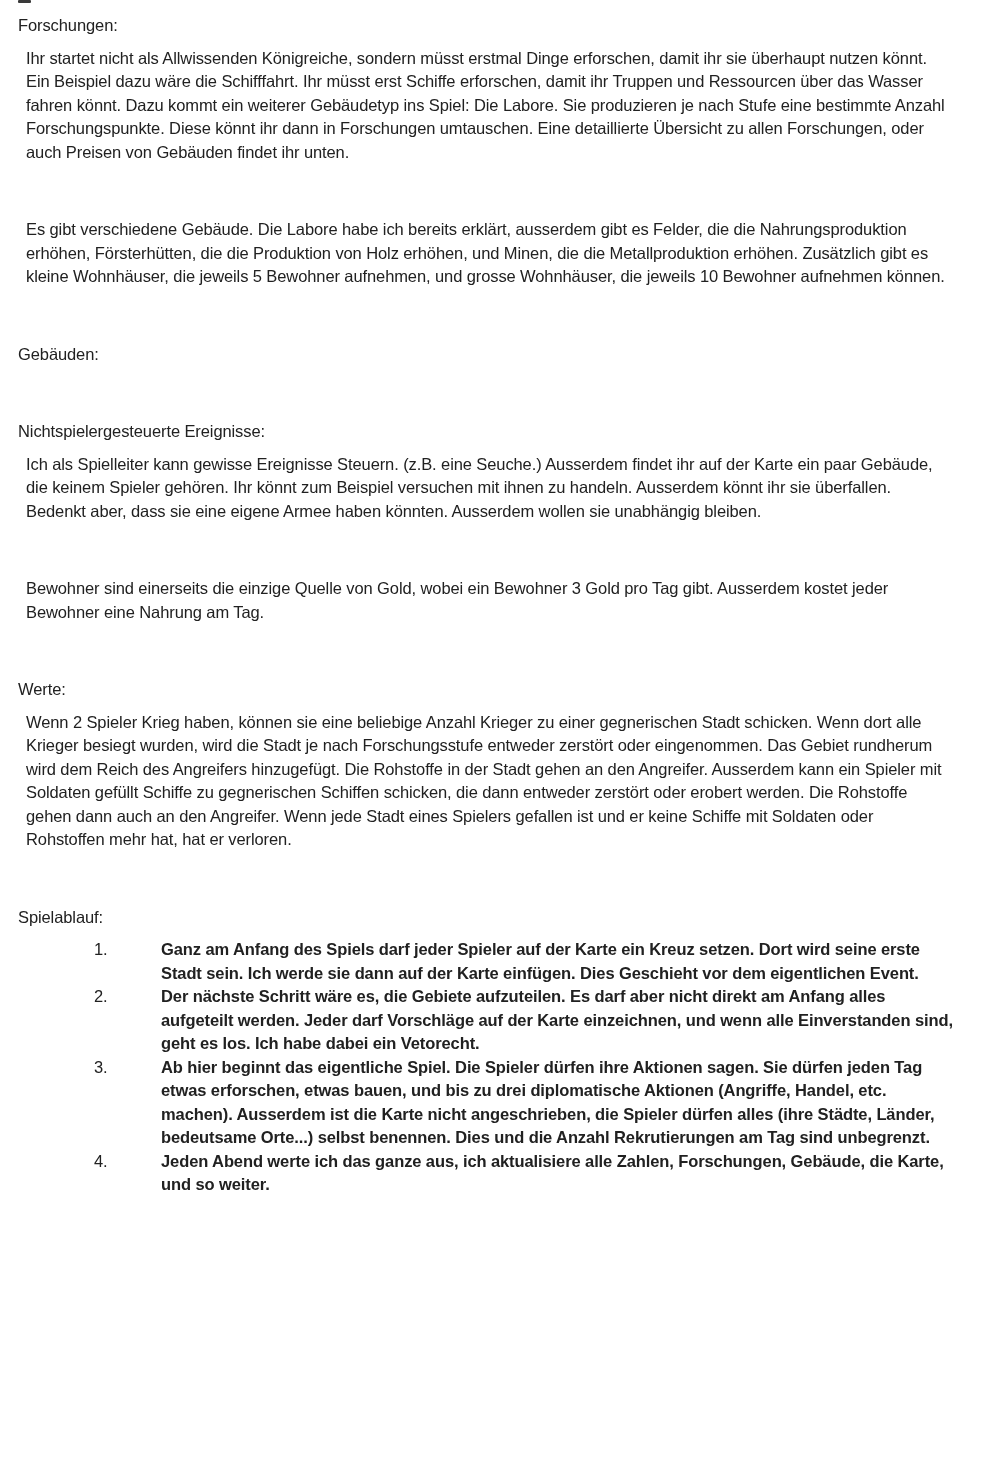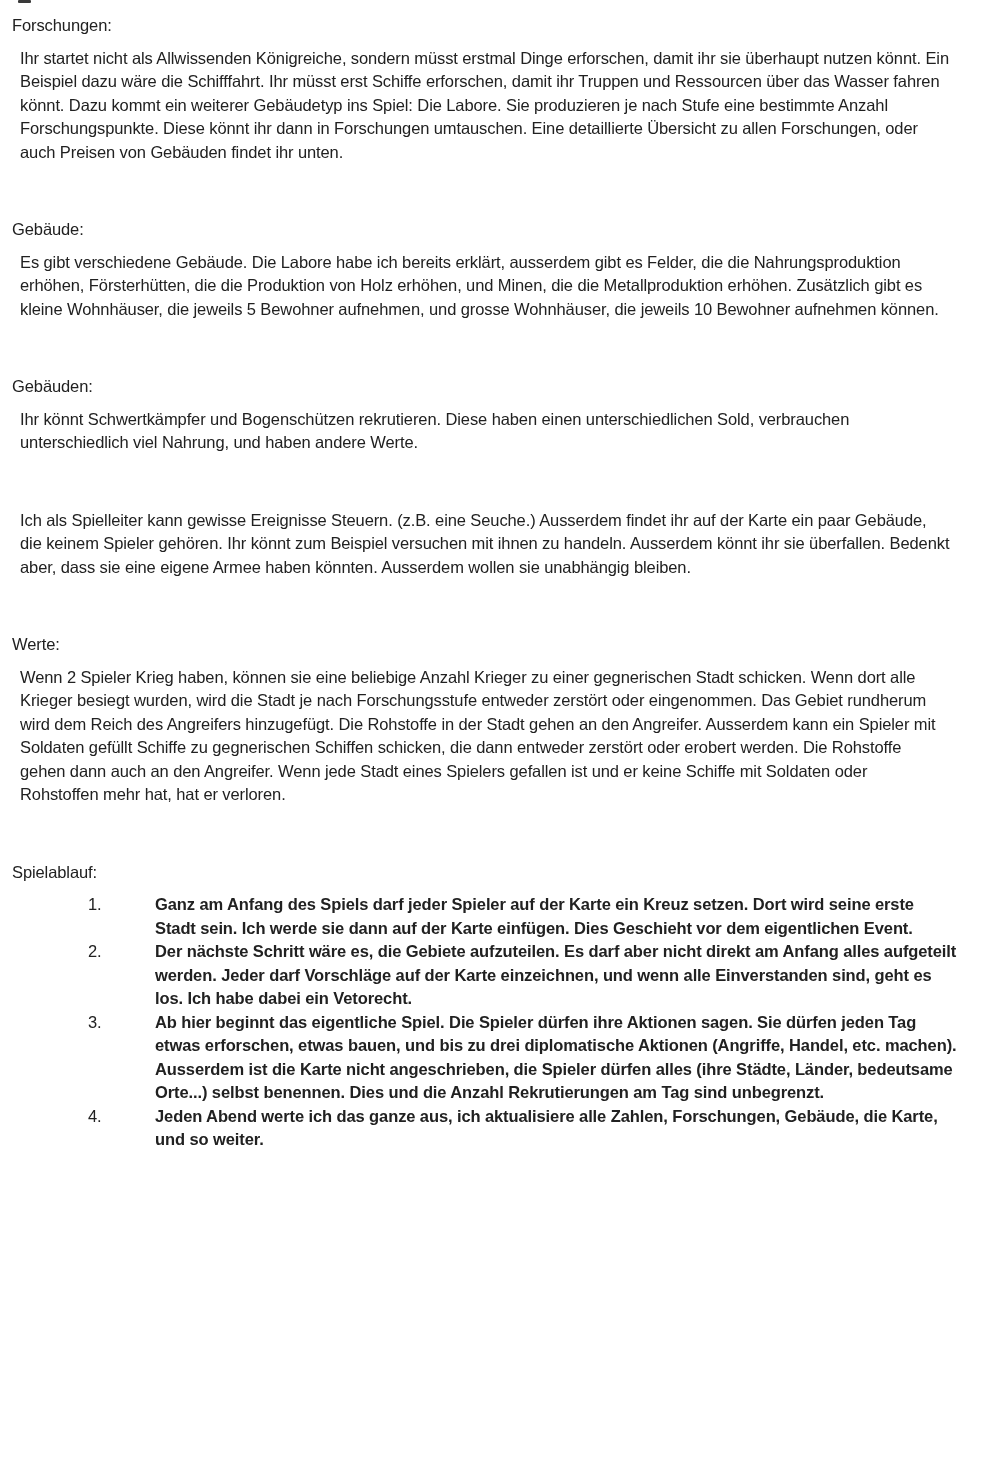--- a/index.html
+++ b/index.html
@@ -10,21 +10,21 @@
     width: 988px;
     min-height: 1471px;
     background: #ffffff;
     font-family: "Liberation Sans", "DejaVu Sans", sans-serif;
     color: #212121;
     position: relative;
     overflow: hidden;
   }
   .page {
     box-sizing: border-box;
-    padding: 14px 26px 40px 12px;
+    padding: 14px 26px 40px 18px;
     width: 988px;
   }
   .doc-section {
     margin: 0 0 54px 0;
     max-width: 946px;
   }
   .doc-section:last-child {
     margin-bottom: 12px;
   }
   h2.sec-heading {
@@ -76,34 +76,34 @@
 <div class="crop-artifact"></div>
 
 <main class="page">
 
   <section class="doc-section">
     <h2 class="sec-heading">Forschungen:</h2>
     <p class="sec-body">Ihr startet nicht als Allwissenden Königreiche, sondern müsst erstmal Dinge erforschen, damit ihr sie überhaupt nutzen könnt. Ein Beispiel dazu wäre die Schifffahrt. Ihr müsst erst Schiffe erforschen, damit ihr Truppen und Ressourcen über das Wasser fahren könnt. Dazu kommt ein weiterer Gebäudetyp ins Spiel: Die Labore. Sie produzieren je nach Stufe eine bestimmte Anzahl Forschungspunkte. Diese könnt ihr dann in Forschungen umtauschen. Eine detaillierte Übersicht zu allen Forschungen, oder auch Preisen von Gebäuden findet ihr unten.</p>
   </section>
 
   <section class="doc-section">
-    <h2 class="sec-heading">Gebäude:</h2>
     <p class="sec-body">Es gibt verschiedene Gebäude. Die Labore habe ich bereits erklärt, ausserdem gibt es Felder, die die Nahrungsproduktion erhöhen, Försterhütten, die die Produktion von Holz erhöhen, und Minen, die die Metallproduktion erhöhen. Zusätzlich gibt es kleine Wohnhäuser, die jeweils 5 Bewohner aufnehmen, und grosse Wohnhäuser, die jeweils 10 Bewohner aufnehmen können.</p>
   </section>
 
   <section class="doc-section">
     <h2 class="sec-heading">Gebäuden:</h2>
-    <p class="sec-body">Ihr könnt Schwertkämpfer und Bogenschützen rekrutieren. Diese haben einen unterschiedlichen Sold, verbrauchen unterschiedlich viel Nahrung, und haben andere Werte.</p>
   </section>
 
   <section class="doc-section">
+    <h2 class="sec-heading">Nichtspielergesteuerte Ereignisse:</h2>
     <p class="sec-body">Ich als Spielleiter kann gewisse Ereignisse Steuern. (z.B. eine Seuche.) Ausserdem findet ihr auf der Karte ein paar Gebäude, die keinem Spieler gehören. Ihr könnt zum Beispiel versuchen mit ihnen zu handeln. Ausserdem könnt ihr sie überfallen. Bedenkt aber, dass sie eine eigene Armee haben könnten. Ausserdem wollen sie unabhängig bleiben.</p>
   </section>
 
   <section class="doc-section">
+    <p class="sec-body">Bewohner sind einerseits die einzige Quelle von Gold, wobei ein Bewohner 3 Gold pro Tag gibt. Ausserdem kostet jeder Bewohner eine Nahrung am Tag.</p>
   </section>
 
   <section class="doc-section">
     <h2 class="sec-heading">Werte:</h2>
     <p class="sec-body">Wenn 2 Spieler Krieg haben, können sie eine beliebige Anzahl Krieger zu einer gegnerischen Stadt schicken. Wenn dort alle Krieger besiegt wurden, wird die Stadt je nach Forschungsstufe entweder zerstört oder eingenommen. Das Gebiet rundherum wird dem Reich des Angreifers hinzugefügt. Die Rohstoffe in der Stadt gehen an den Angreifer. Ausserdem kann ein Spieler mit Soldaten gefüllt Schiffe zu gegnerischen Schiffen schicken, die dann entweder zerstört oder erobert werden. Die Rohstoffe gehen dann auch an den Angreifer. Wenn jede Stadt eines Spielers gefallen ist und er keine Schiffe mit Soldaten oder Rohstoffen mehr hat, hat er verloren.</p>
   </section>
 
   <section class="doc-section">
     <h2 class="sec-heading">Spielablauf:</h2>
     <ol class="steps">

